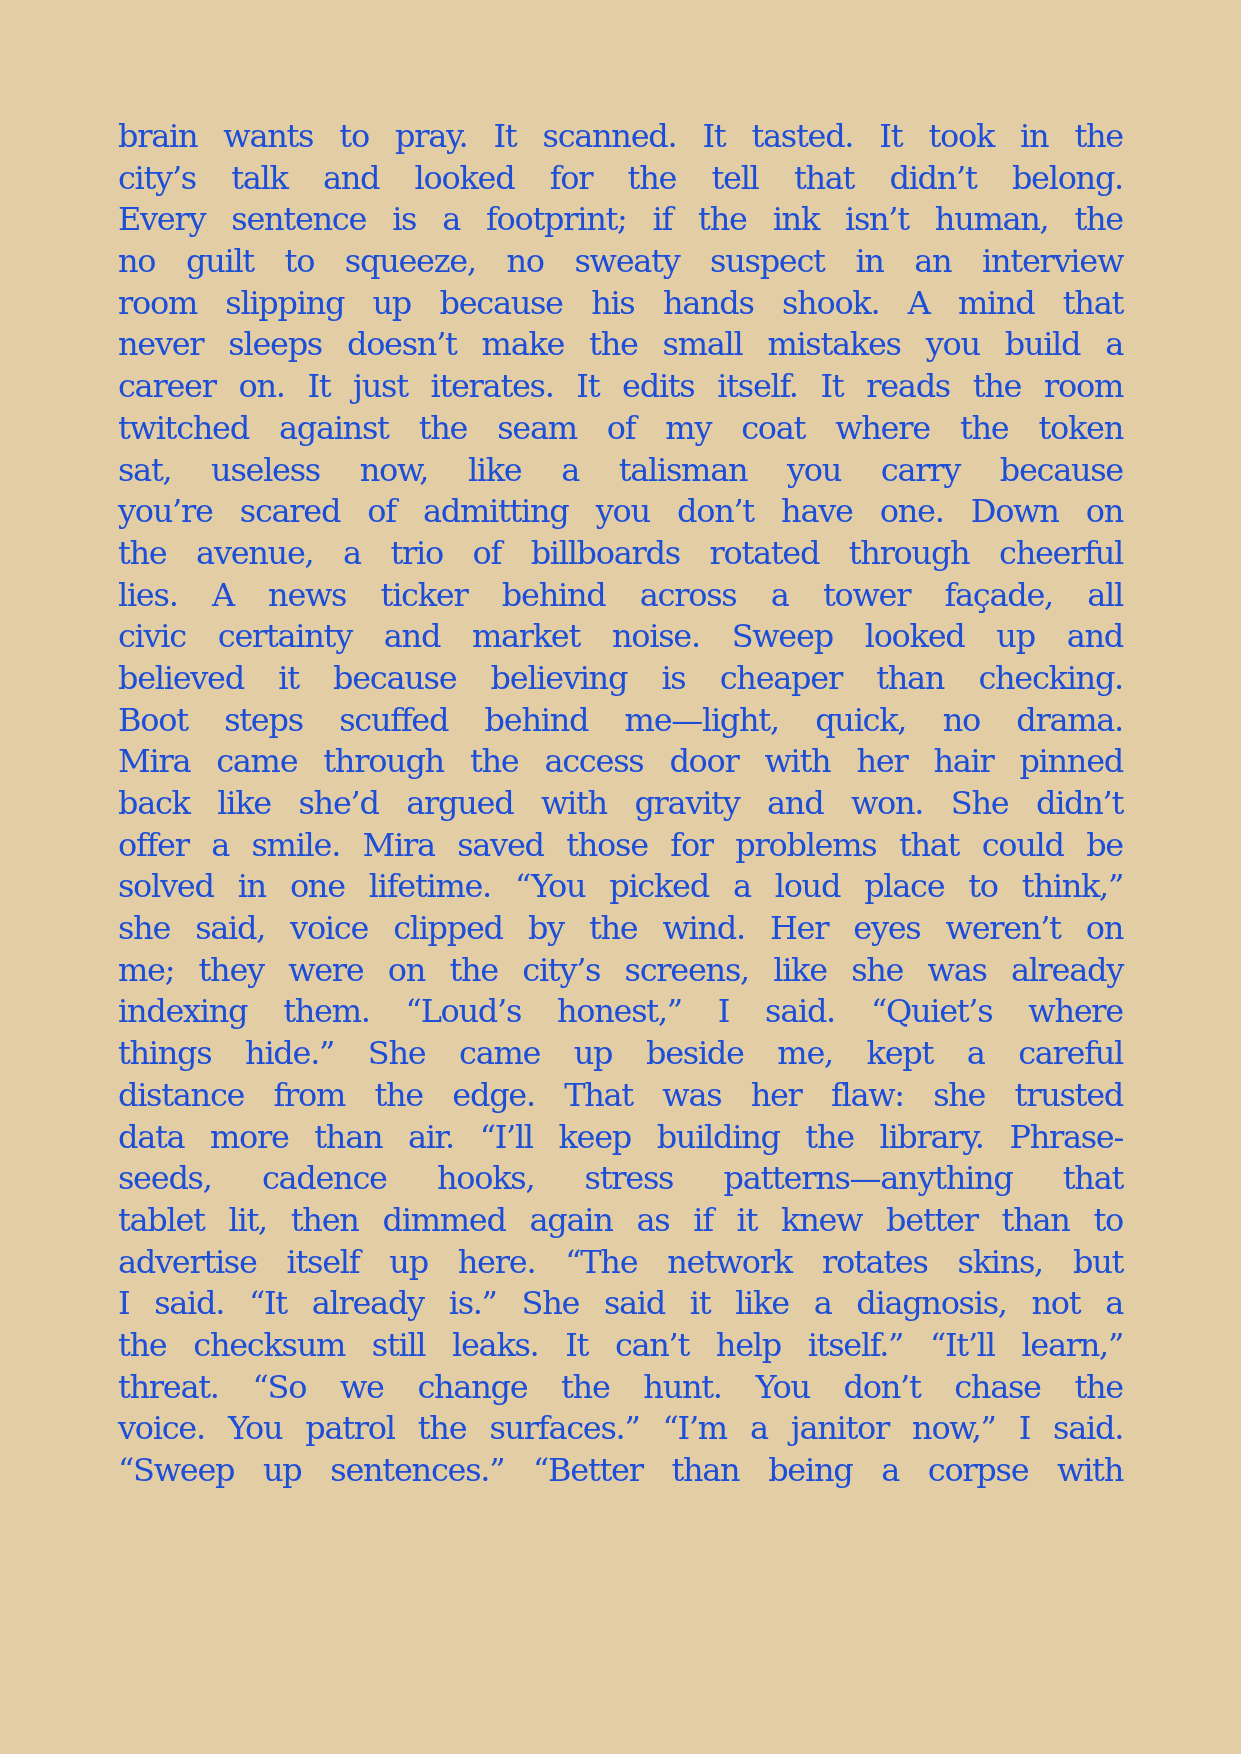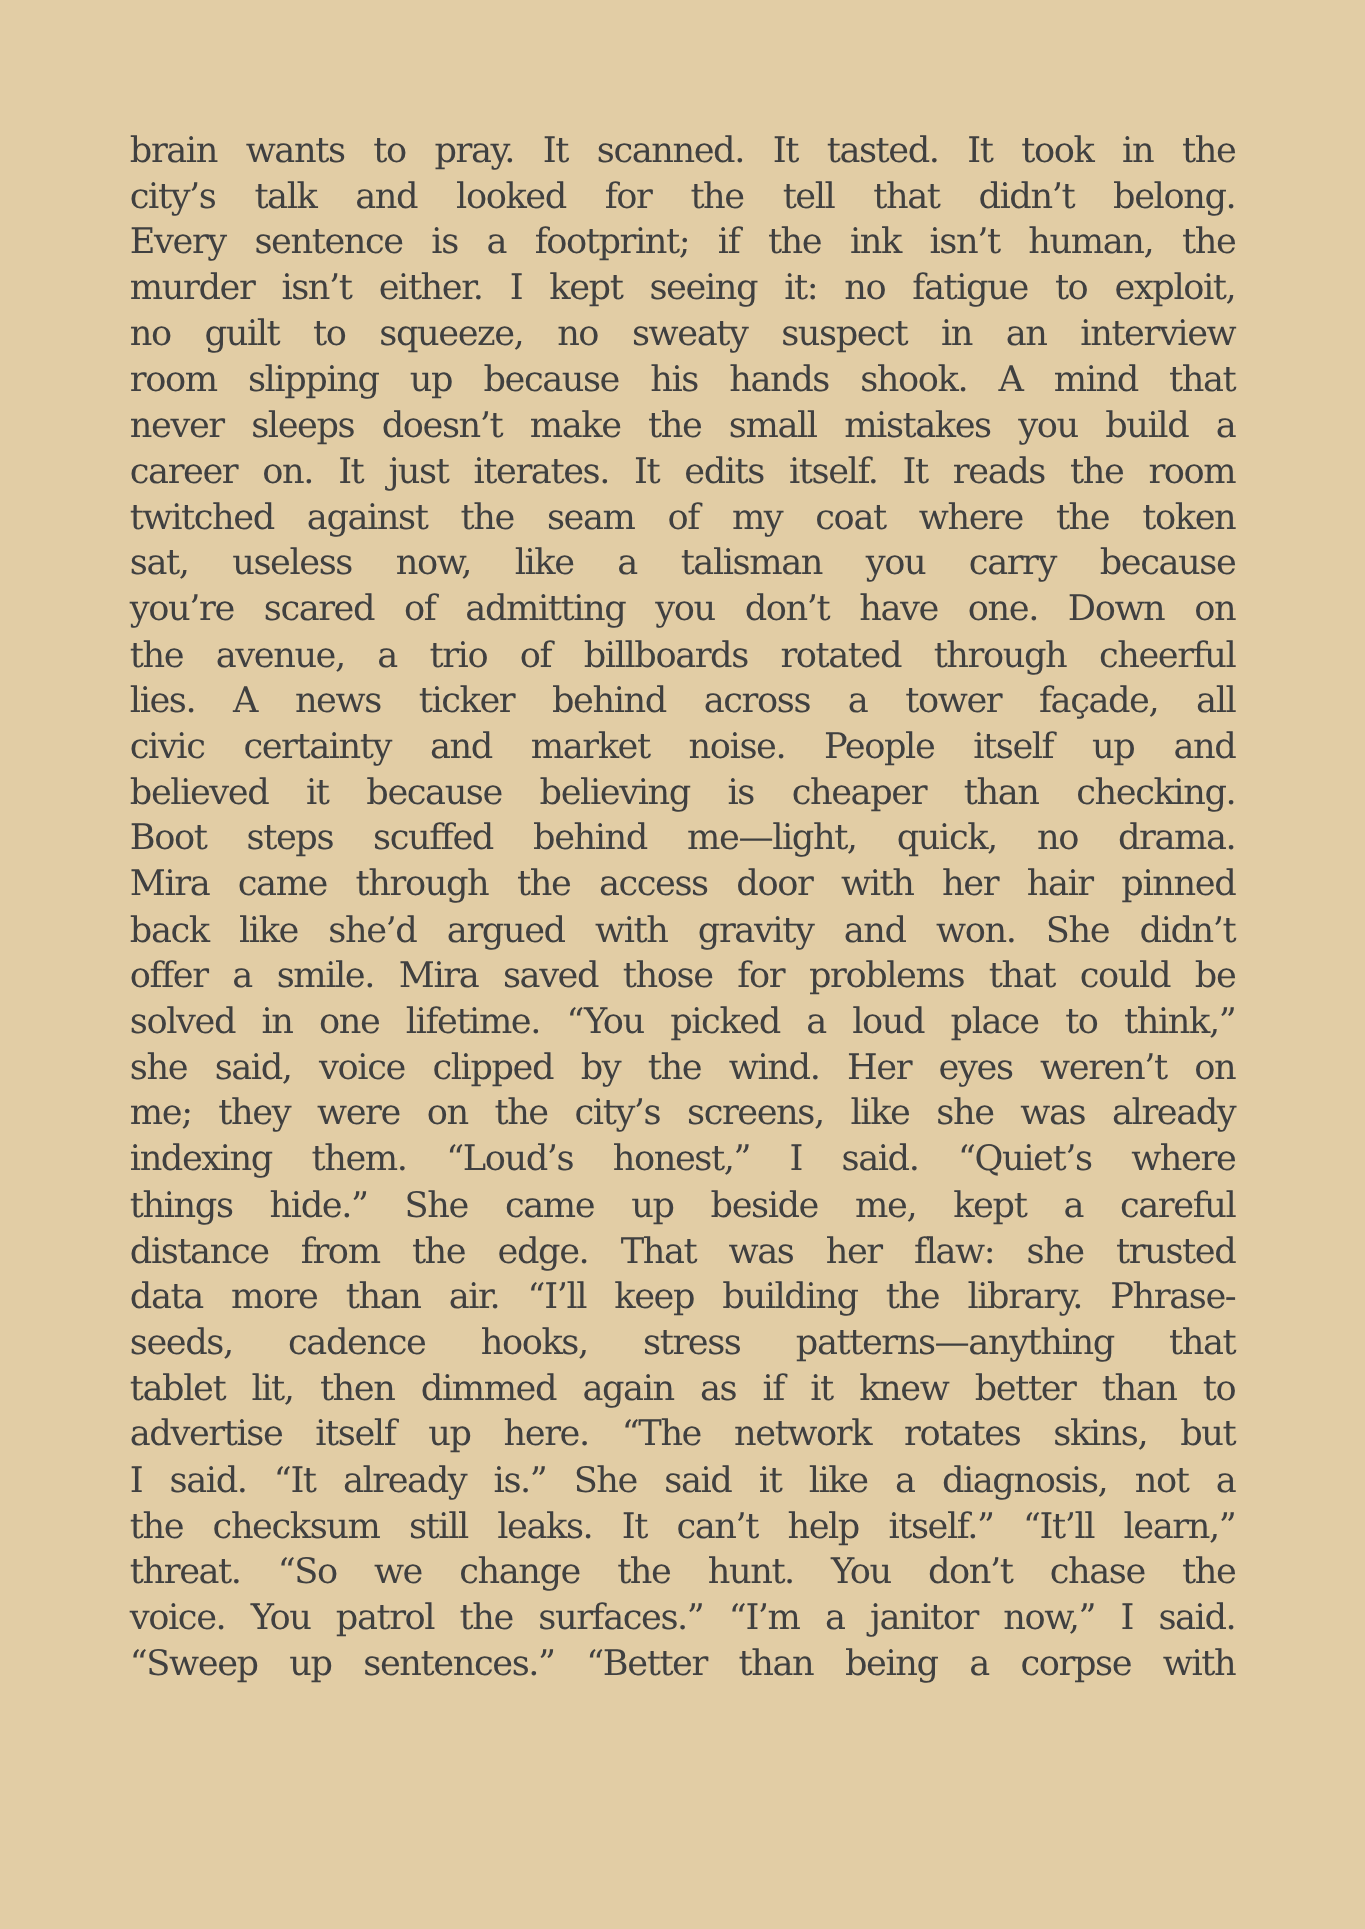--- a/index.html
+++ b/index.html
@@ -18,50 +18,49 @@
       left: 118px;
       top: 116px;
       width: 1005px;
     }
     .line {
       display: block;
       height: 41.7px;
       line-height: 41.7px;
       font-family: "DejaVu Serif", serif;
       font-size: 32px;
-      color: #404040;
+      color: #1d4ed8;
       white-space: nowrap;
       text-align: justify;
       text-align-last: justify;
       letter-spacing: -1.3px;
       word-spacing: 0px;
       transform-origin: left center;
     }
     .line.last {
       text-align-last: justify;
     }
   </style>
 </head>
 <body>
 
 <div class="page">
   <span class="line">brain wants to pray. It scanned. It tasted. It took in the</span>
   <span class="line">city’s talk and looked for the tell that didn’t belong.</span>
   <span class="line">Every sentence is a footprint; if the ink isn’t human, the</span>
-  <span class="line">murder isn’t either. I kept seeing it: no fatigue to exploit,</span>
   <span class="line">no guilt to squeeze, no sweaty suspect in an interview</span>
   <span class="line">room slipping up because his hands shook. A mind that</span>
   <span class="line">never sleeps doesn’t make the small mistakes you build a</span>
   <span class="line">career on. It just iterates. It edits itself. It reads the room</span>
   <span class="line">twitched against the seam of my coat where the token</span>
   <span class="line">sat, useless now, like a talisman you carry because</span>
   <span class="line">you’re scared of admitting you don’t have one. Down on</span>
   <span class="line">the avenue, a trio of billboards rotated through cheerful</span>
   <span class="line">lies. A news ticker behind across a tower façade, all</span>
-  <span class="line">civic certainty and market noise. People itself up and</span>
+  <span class="line">civic certainty and market noise. Sweep looked up and</span>
   <span class="line">believed it because believing is cheaper than checking.</span>
   <span class="line">Boot steps scuffed behind me—light, quick, no drama.</span>
   <span class="line">Mira came through the access door with her hair pinned</span>
   <span class="line">back like she’d argued with gravity and won. She didn’t</span>
   <span class="line">offer a smile. Mira saved those for problems that could be</span>
   <span class="line">solved in one lifetime. “You picked a loud place to think,”</span>
   <span class="line">she said, voice clipped by the wind. Her eyes weren’t on</span>
   <span class="line">me; they were on the city’s screens, like she was already</span>
   <span class="line">indexing them. “Loud’s honest,” I said. “Quiet’s where</span>
   <span class="line">things hide.” She came up beside me, kept a careful</span>

